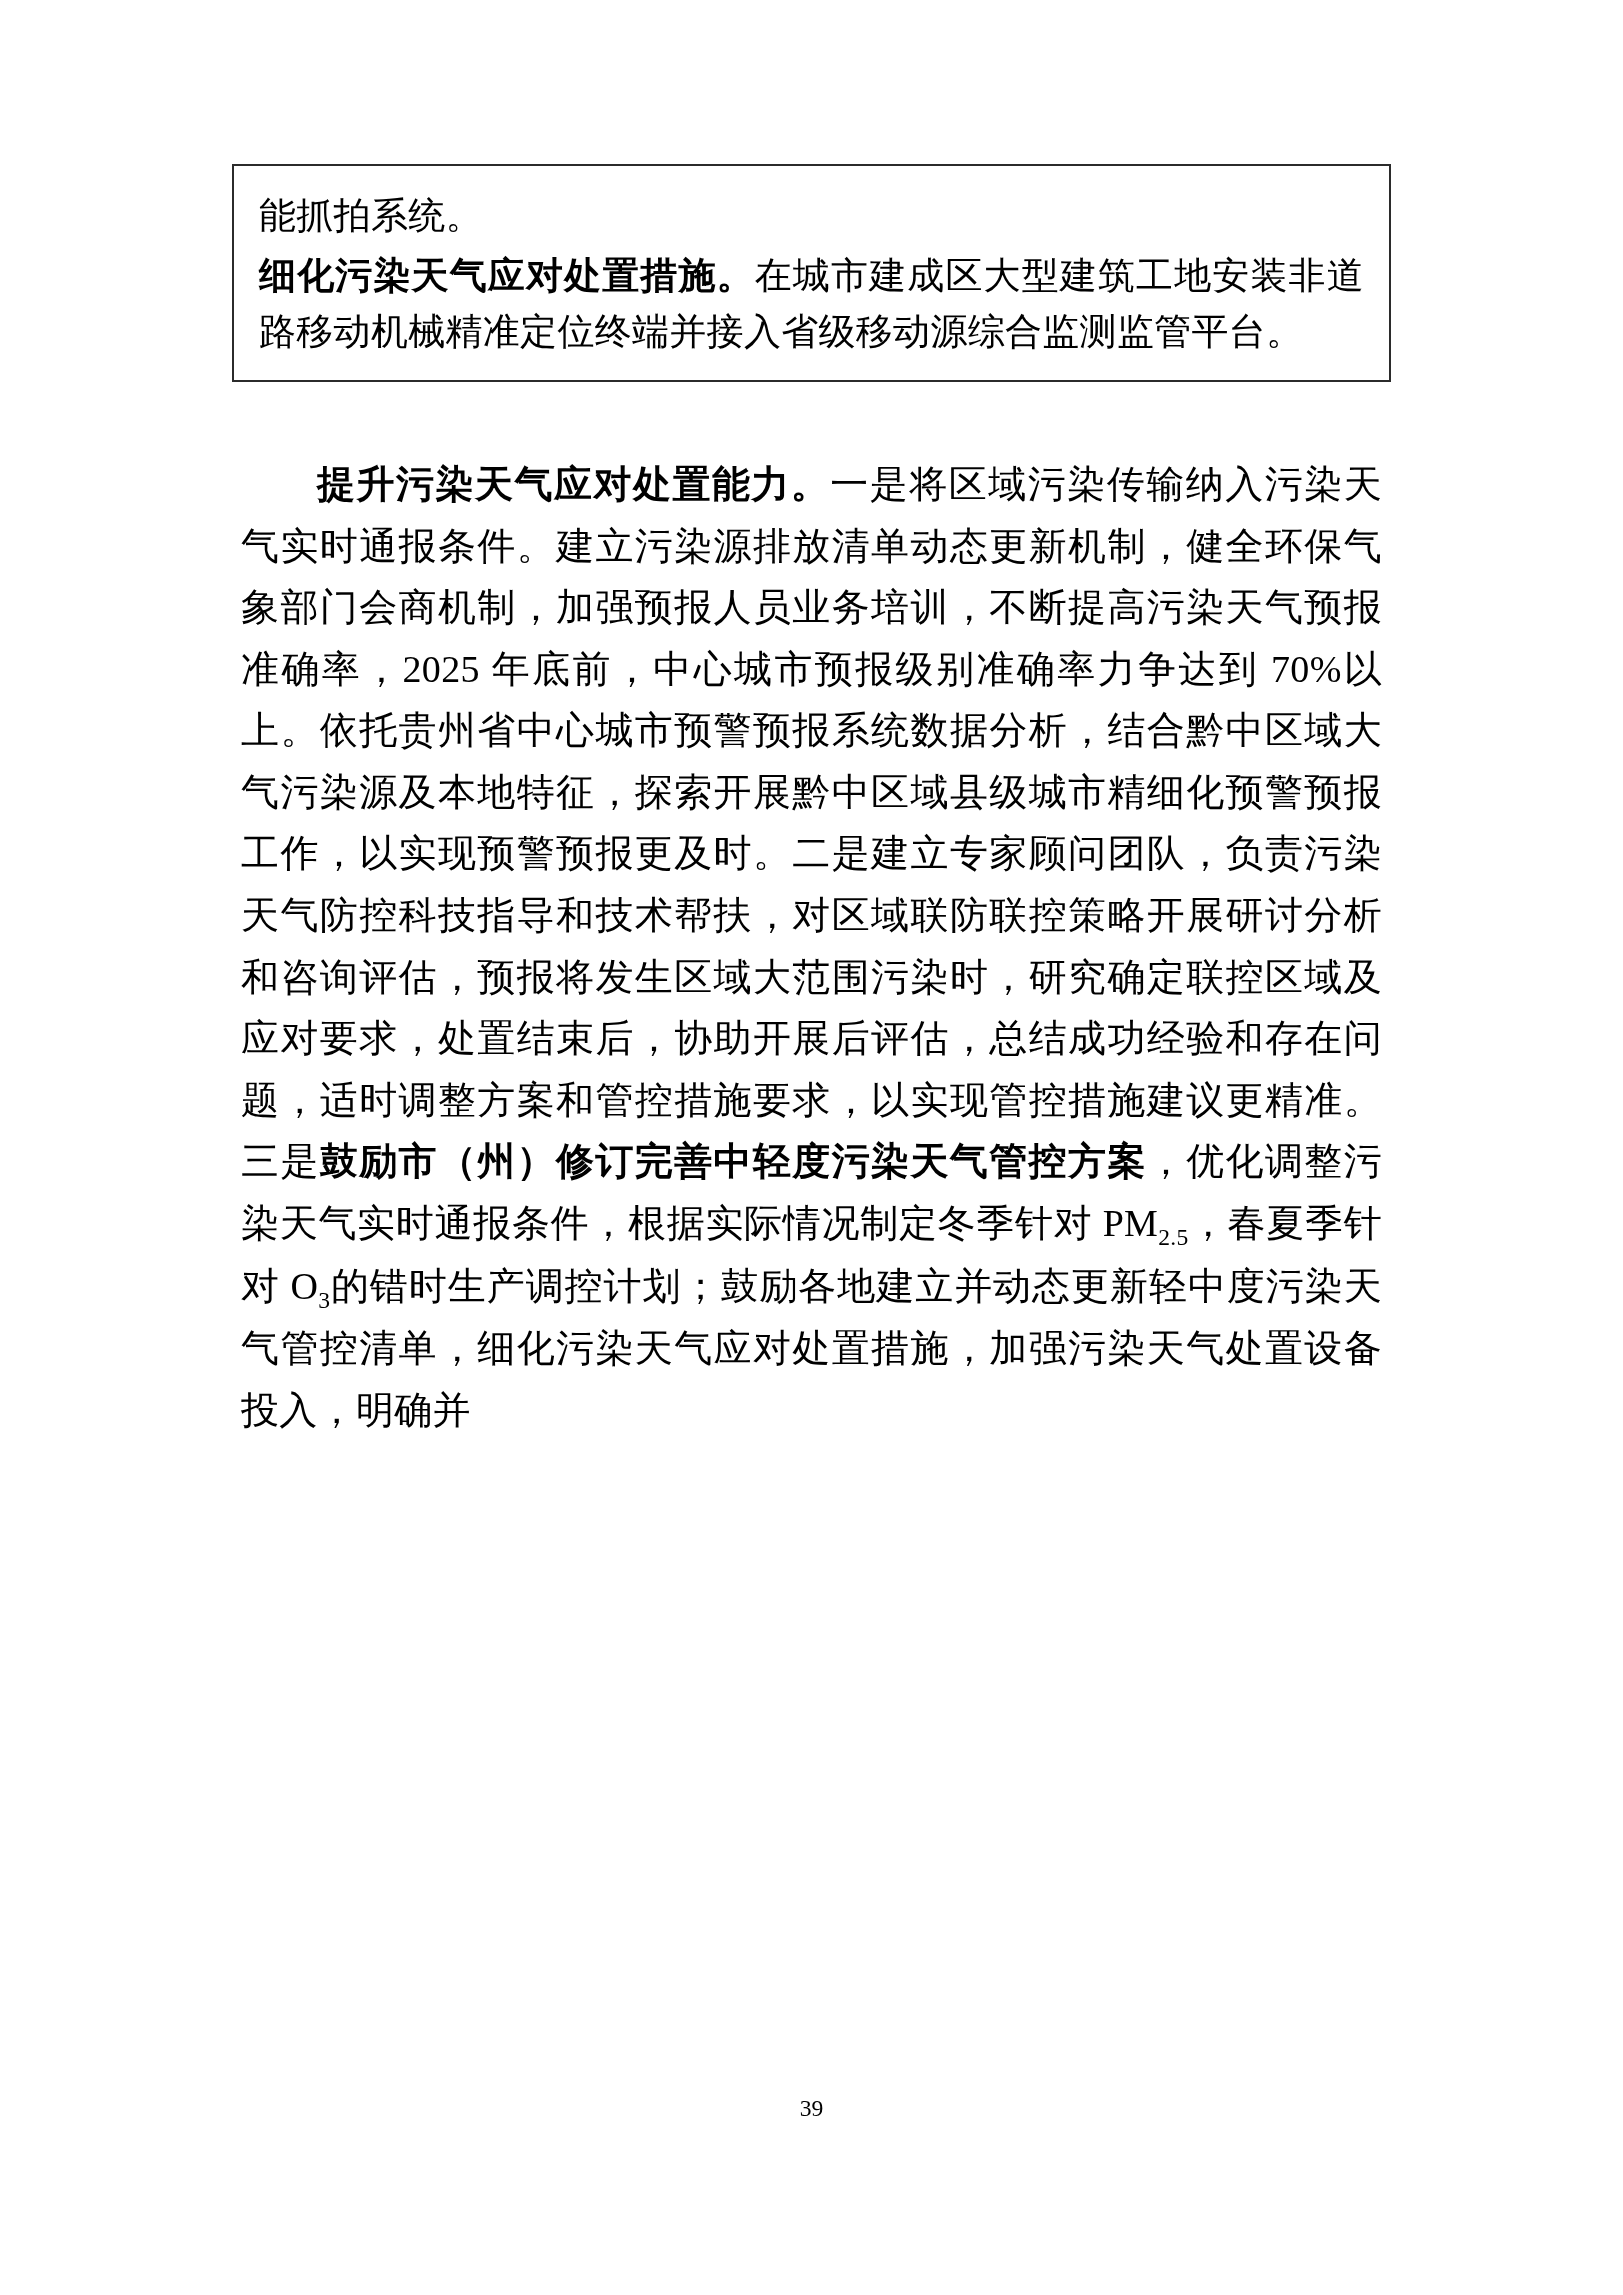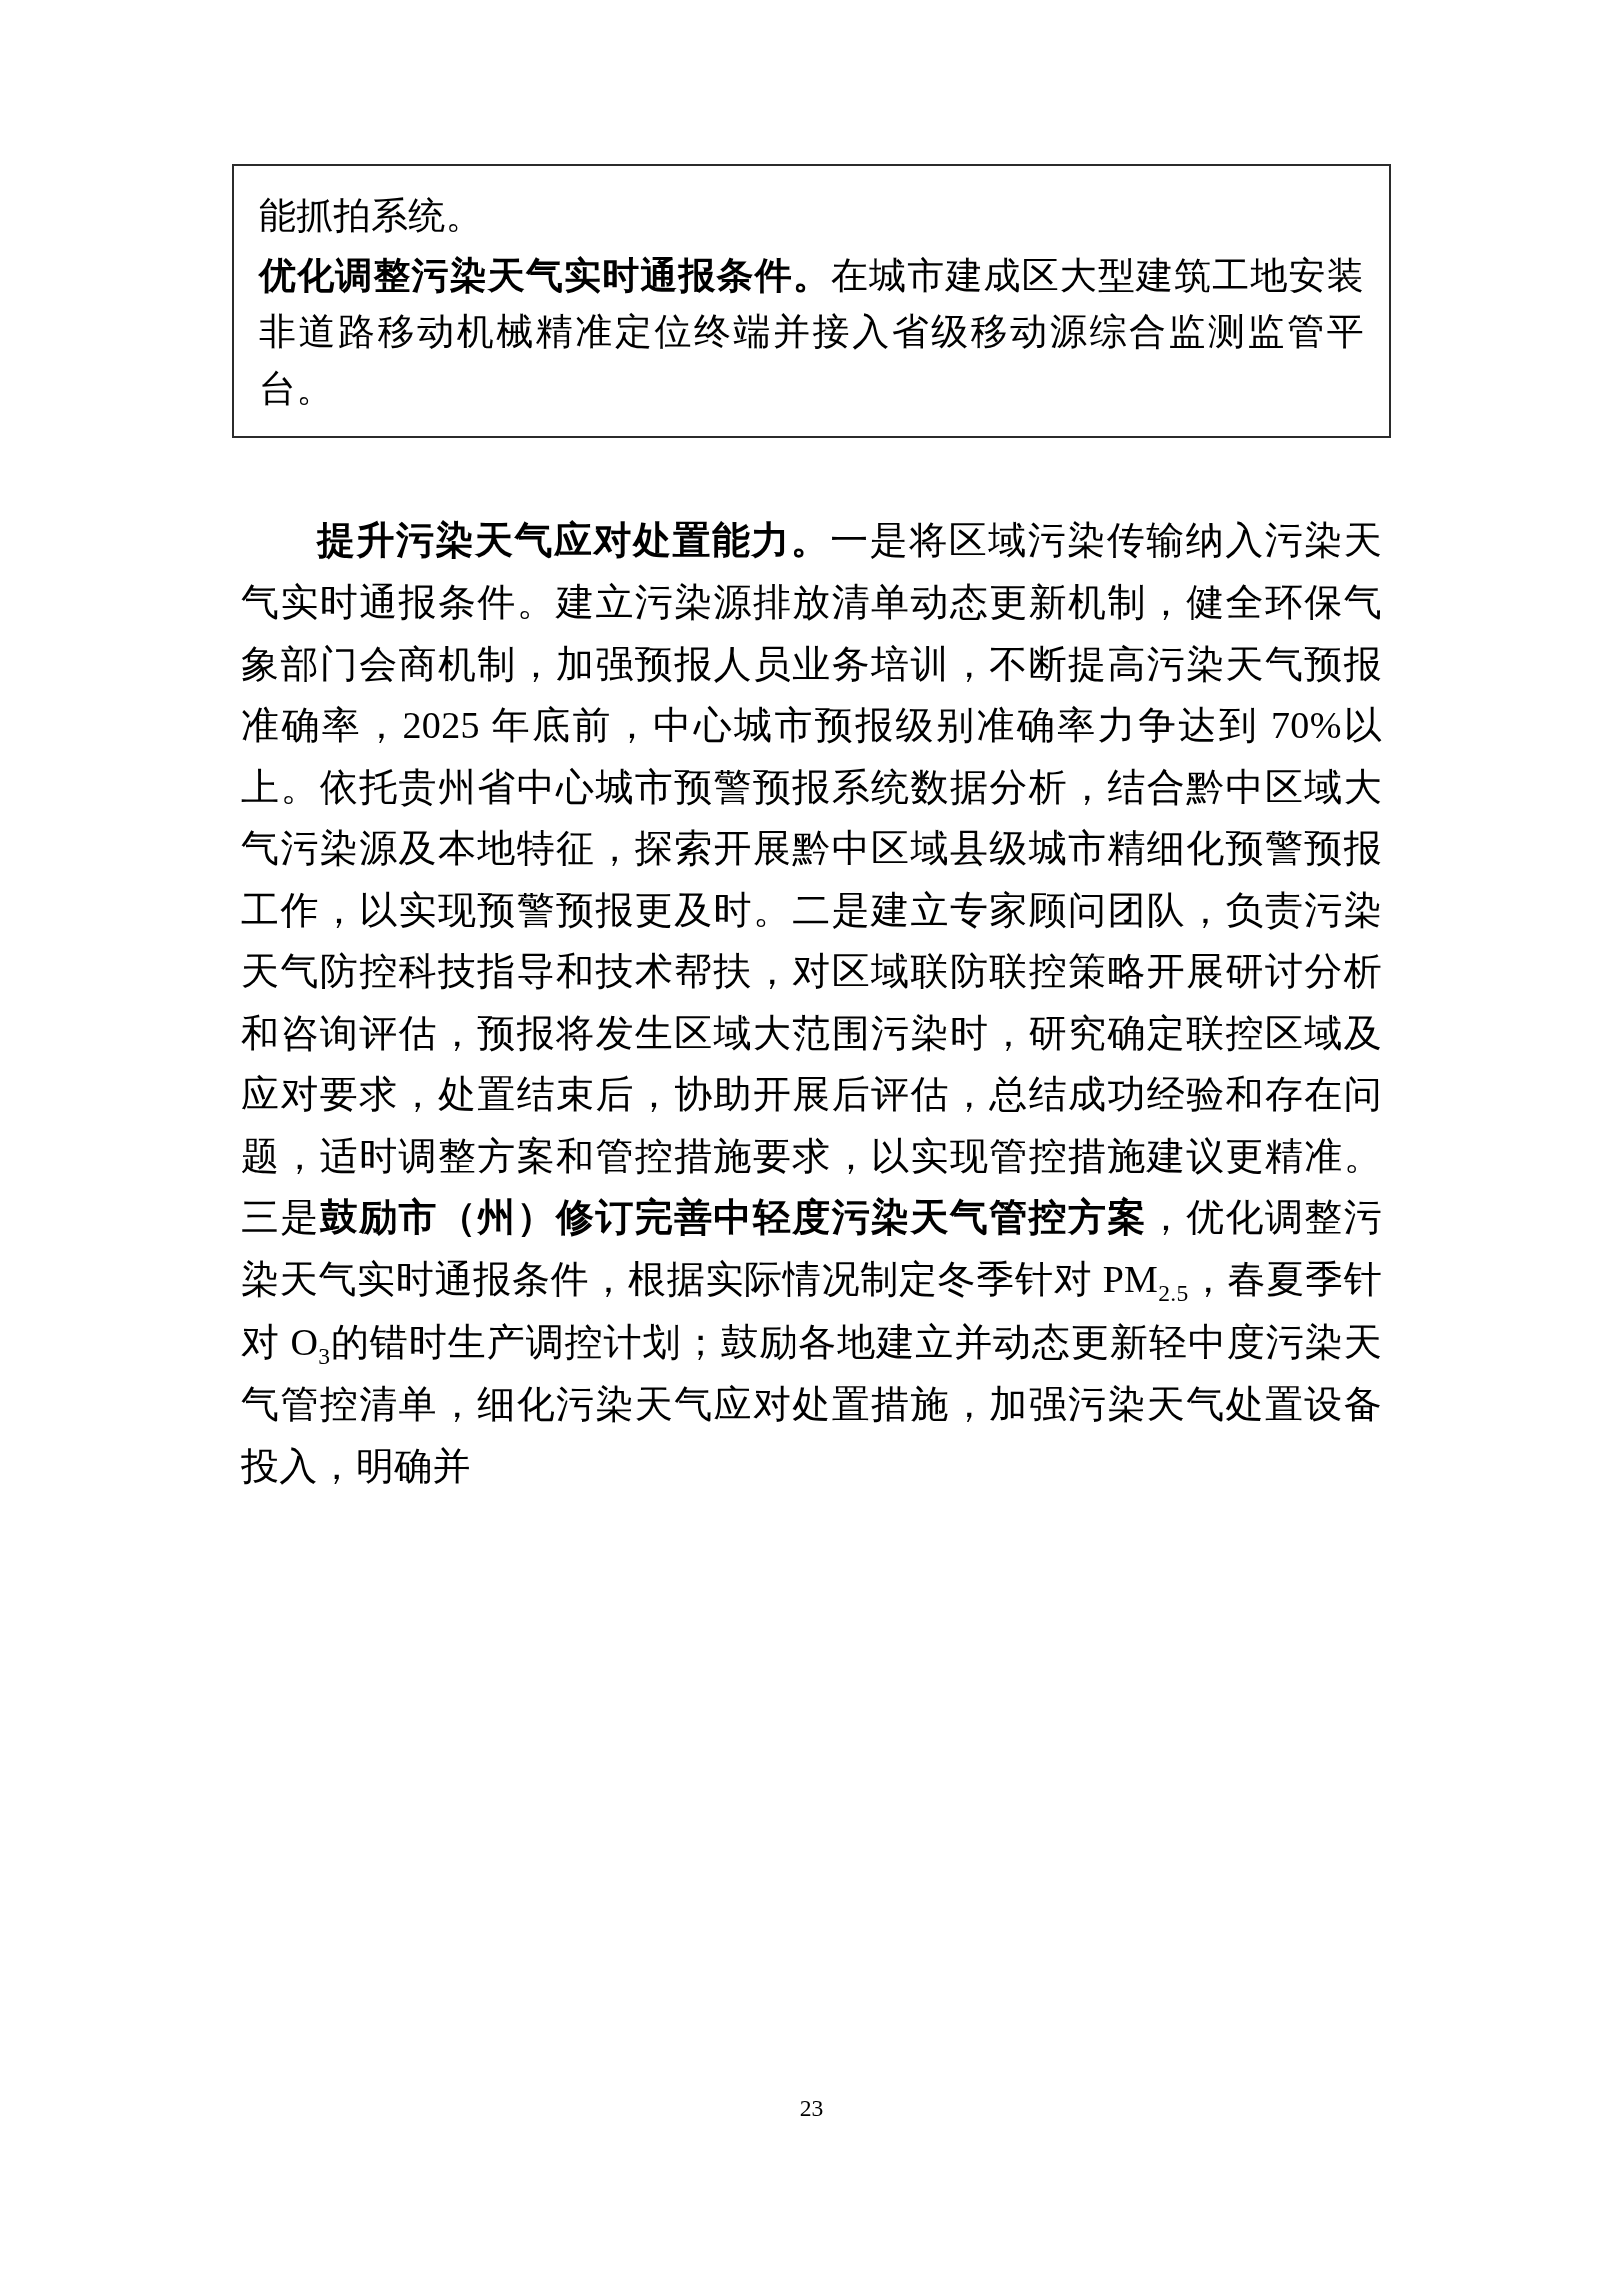--- a/index.html
+++ b/index.html
@@ -87,25 +87,25 @@
 </style>
 </head>
 <body>
 
 <div class="page">
 
   <div class="content">
 
     <div class="box">
       <p>能抓拍系统。</p>
-      <p><span class="bold-lead">优化调整污染天气实时通报条件。</span><span>在城市建成区大型建筑工地安装非道路移动机械精准定位终端并接入省级移动源综合监测监管平台。</span></p>
+      <p><span class="bold-lead">细化污染天气应对处置措施。</span><span>在城市建成区大型建筑工地安装非道路移动机械精准定位终端并接入省级移动源综合监测监管平台。</span></p>
     </div>
 
     <div class="body-block">
       <p><span class="b">提升污染天气应对处置能力。</span><span>一是将区域污染传输纳入污染天气实时通报条件。建立污染源排放清单动态更新机制，健全环保气象部门会商机制，加强预报人员业务培训，不断提高污染天气预报准确率，2025 年底前，中心城市预报级别准确率力争达到 70%以上。依托贵州省中心城市预警预报系统数据分析，结合黔中区域大气污染源及本地特征，探索开展黔中区域县级城市精细化预警预报工作，以实现预警预报更及时。二是建立专家顾问团队，负责污染天气防控科技指导和技术帮扶，对区域联防联控策略开展研讨分析和咨询评估，预报将发生区域大范围污染时，研究确定联控区域及应对要求，处置结束后，协助开展后评估，总结成功经验和存在问题，适时调整方案和管控措施要求，以实现管控措施建议更精准。三是</span><span class="b">鼓励市（州）修订完善中轻度污染天气管控方案</span><span>，优化调整污染天气实时通报条件，根据实际情况制定冬季针对 </span><span class="latin"><span>PM</span><sub>2.5</sub></span><span>，春夏季针对 </span><span class="latin"><span>O</span><sub>3</sub></span><span>的错时生产调控计划；鼓励各地建立并动态更新轻中度污染天气管控清单，细化污染天气应对处置措施，加强污染天气处置设备投入，明确并</span></p>
     </div>
 
   </div>
 
-  <div class="page-number">23</div>
+  <div class="page-number">39</div>
 
 </div>
 
 
 </body></html>

